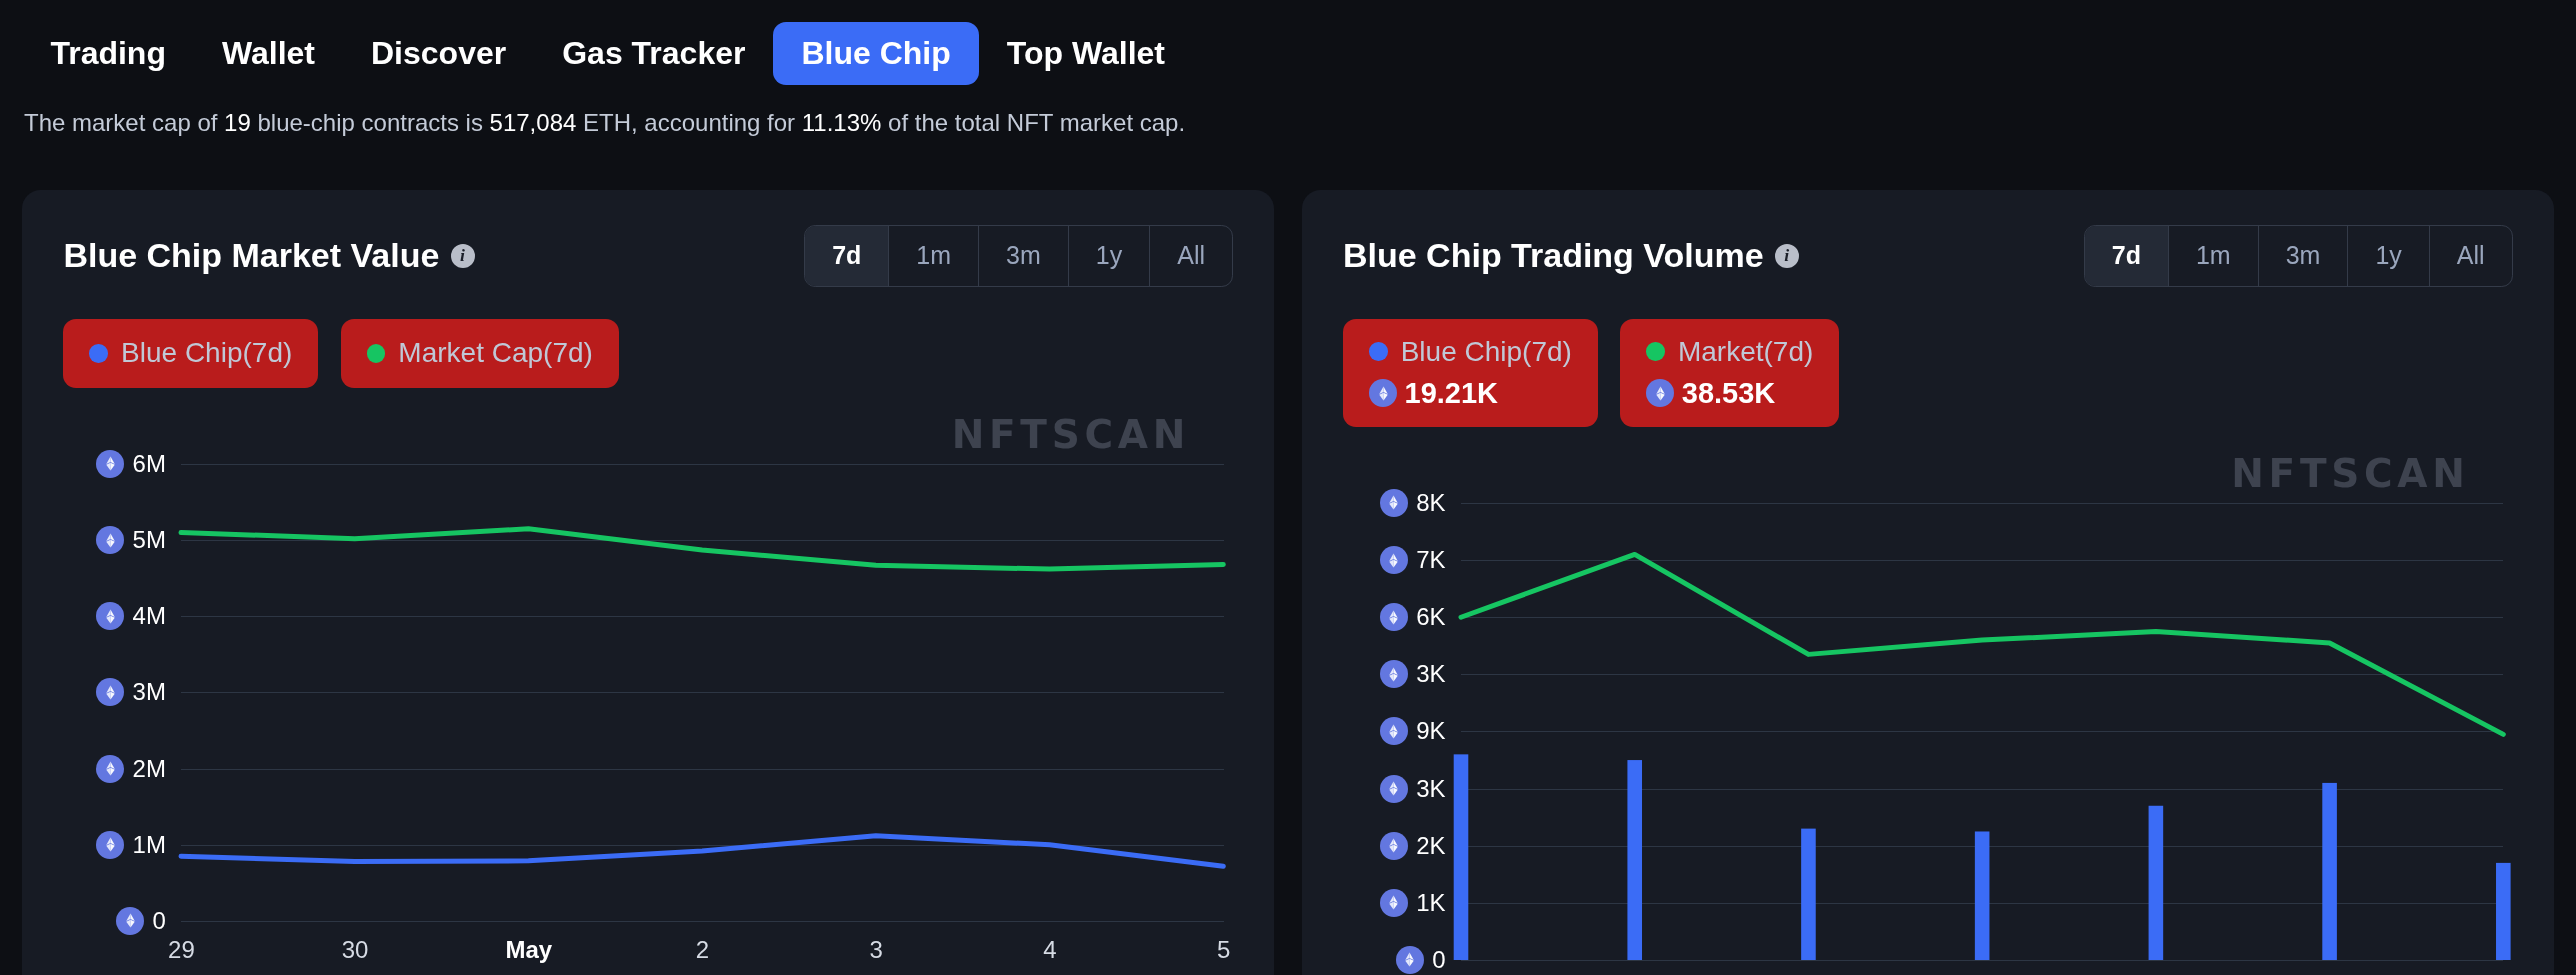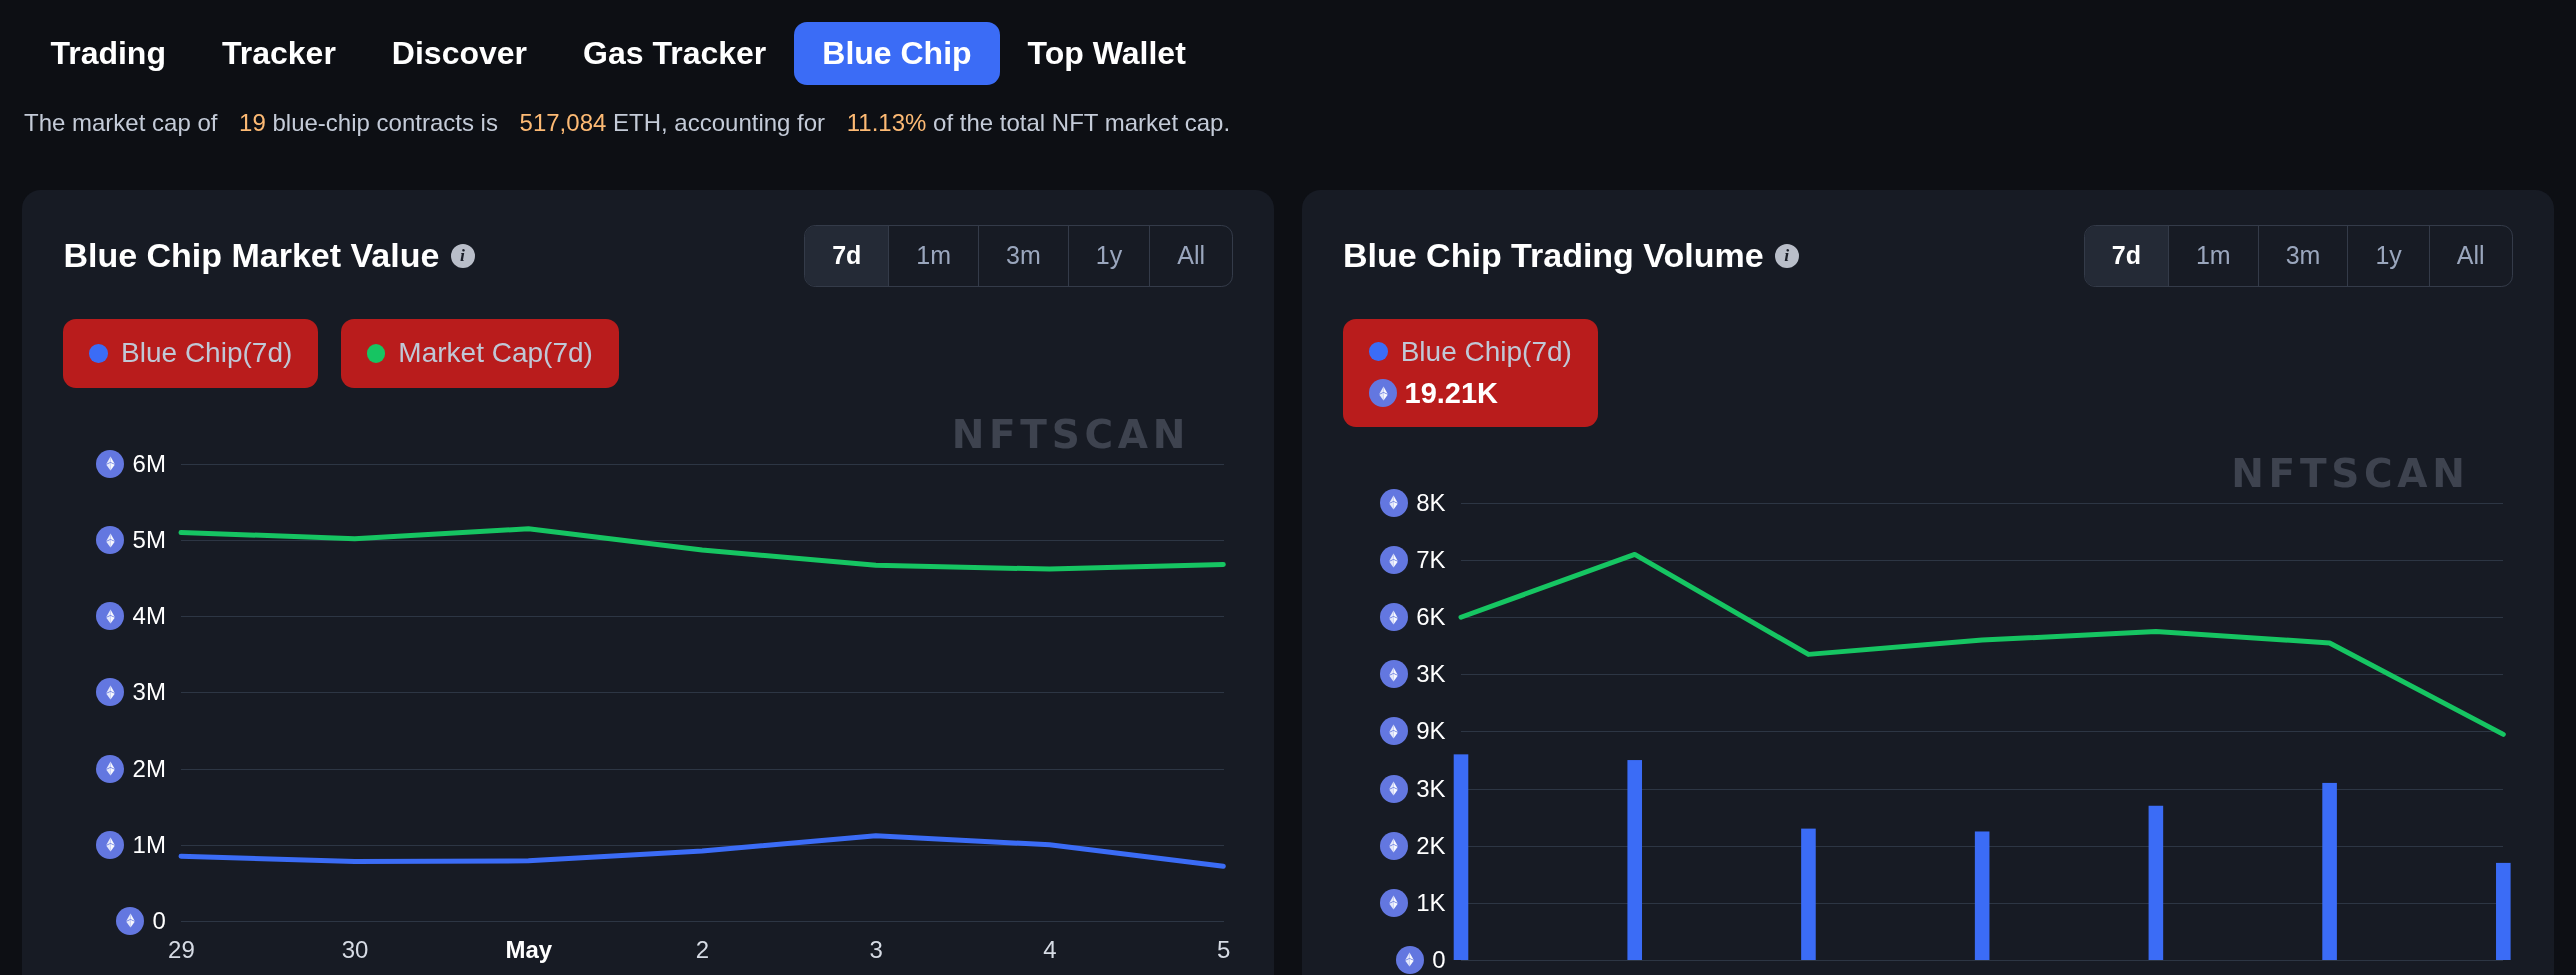--- a/index.html
+++ b/index.html
@@ -32,21 +32,21 @@
     color: #ffffff;
   }
 
   
   .desc {
     color: #c4cbd8;
     font-size: 24px;
     padding: 5.6px 24px 17px 24px;
     white-space: nowrap;
   }
-  .desc .hl { color: #fdba74; margin-left: 15px; }
+  .desc .hl { color: #ffffff; }
 
   
   .cards {
     display: flex;
     gap: 28px;
     padding: 0 22.4px;
   }
   .card {
     background: #171b24;
     border-radius: 18.7px;
@@ -230,21 +230,21 @@
     top: 52px;
     height: 457px;
   }
   .svg-layer svg { width: 100%; height: 100%; display: block; overflow: visible; }
 </style>
 </head>
 <body>
 
 <div class="nav">
   <div class="nav-item">Trading</div>
-  <div class="nav-item">Tracker</div>
+  <div class="nav-item">Wallet</div>
   <div class="nav-item">Discover</div>
   <div class="nav-item">Gas Tracker</div>
   <div class="nav-item active">Blue Chip</div>
   <div class="nav-item">Top Wallet</div>
 </div>
 
 <div class="desc"><span>The market cap of </span><span class="hl">19</span><span> blue-chip contracts is </span><span class="hl">517,084</span><span> ETH, accounting for </span><span class="hl">11.13%</span><span> of the total NFT market cap.</span></div>
 
 <div class="cards">
 
@@ -410,20 +410,37 @@
         <div class="legend-value">
           <span class="eth">
               <svg width="17" height="17" viewBox="0 0 32 32">
                 <polygon points="16,3 16,13 24,17" fill="#ffffff" opacity="0.95"></polygon>
                 <polygon points="16,3 8,17 16,13" fill="#e4e8fb"></polygon>
                 <polygon points="16,14.5 8,18.5 16,29" fill="#e4e8fb"></polygon>
                 <polygon points="16,14.5 24,18.5 16,29" fill="#ffffff" opacity="0.95"></polygon>
               </svg>
             </span>
           <span>19.21K</span>
+        </div>
+      </div>
+      <div class="legend-chip">
+        <div class="legend-top">
+          <span class="dot green"></span>
+          <span class="legend-label">Market(7d)</span>
+        </div>
+        <div class="legend-value">
+          <span class="eth">
+              <svg width="17" height="17" viewBox="0 0 32 32">
+                <polygon points="16,3 16,13 24,17" fill="#ffffff" opacity="0.95"></polygon>
+                <polygon points="16,3 8,17 16,13" fill="#e4e8fb"></polygon>
+                <polygon points="16,14.5 8,18.5 16,29" fill="#e4e8fb"></polygon>
+                <polygon points="16,14.5 24,18.5 16,29" fill="#ffffff" opacity="0.95"></polygon>
+              </svg>
+            </span>
+          <span>38.53K</span>
         </div>
       </div>
     </div>
 
     <div class="plot-wrap">
       <div class="watermark">NFTSCAN</div>
       <div class="axis-y" id="right-yaxis">
           <div class="ytick" style="top: 0%;">
             <span class="eth">
               <svg width="17" height="17" viewBox="0 0 32 32">

